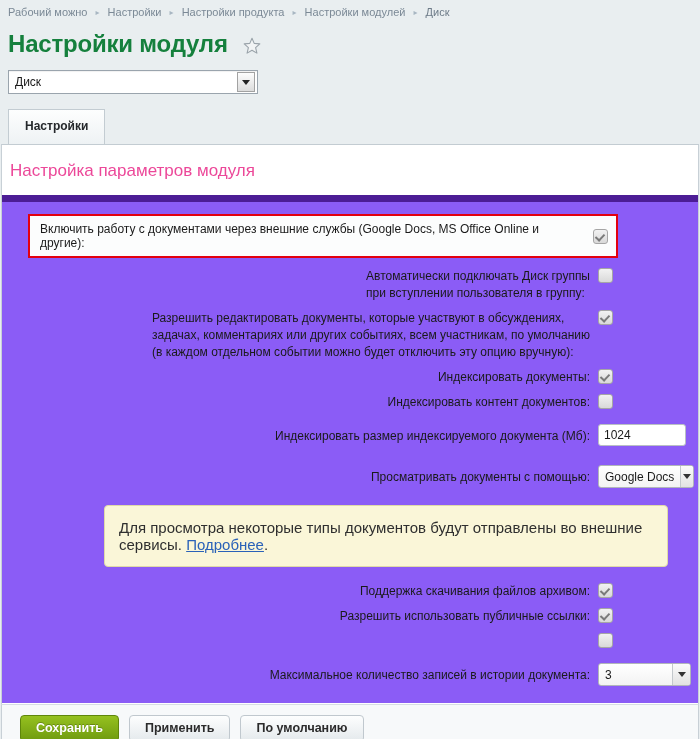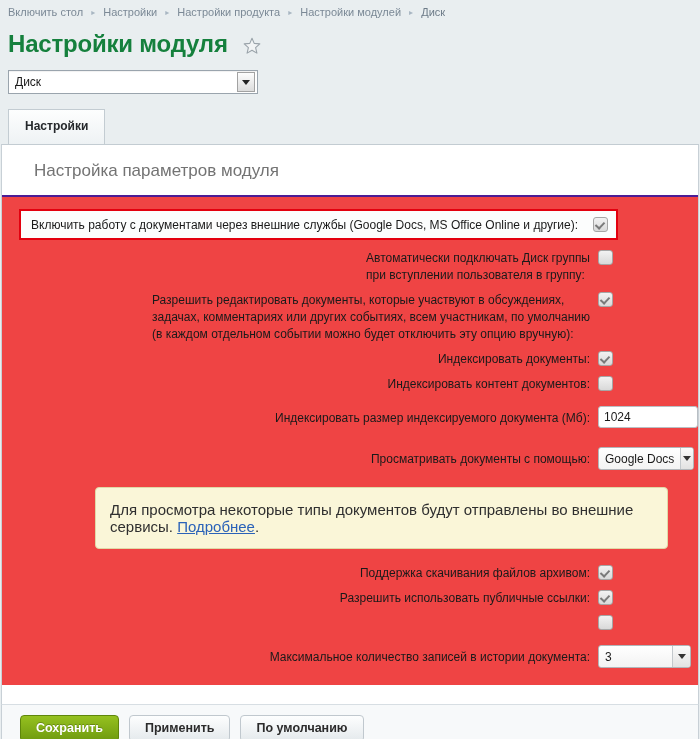--- a/index.html
+++ b/index.html
@@ -131,29 +131,29 @@
     background: #ffffff;
     border-top: 1px solid #c3ccd2;
     border-right: 1px solid #c8d0d6;
     border-left: 1px solid #c8d0d6;
     margin: 0 1px 0 1px;
     min-height: 560px;
     box-sizing: border-box;
   }
   .content-title {
     font-size: 17px;
-    color: #737373;
-    padding: 16px 0 14px 32px;
+    color: #ec4899;
+    padding: 16px 0 14px 8px;
     font-weight: normal;
   }
 
   .form-area {
-    background: #ef4444;
-    border-top: 2px solid #4c1d95;
-    padding: 10px 0 12px 3px;
+    background: #8b5cf6;
+    border-top: 7px solid #4c1d95;
+    padding: 10px 0 12px 12px;
   }
 
   
   .row {
     display: flex;
     align-items: flex-start;
     justify-content: flex-end;
     padding: 4px 0;
   }
   .row .label {
@@ -206,21 +206,21 @@
     background: #fcfdfd;
   }
   .highlight-box .label {
     font-size: 12px;
     color: #1a1a1a;
     padding-right: 8px;
   }
 
   
   .txt-input {
-    width: 100px;
+    width: 88px;
     height: 22px;
     box-sizing: border-box;
     border: 1px solid #b9bfc4;
     border-radius: 3px;
     background: #fff;
     font-size: 12px;
     color: #1a1a1a;
     padding: 0 5px;
     line-height: 20px;
     font-family: "Liberation Sans", sans-serif;
@@ -304,21 +304,21 @@
   .btn-default {
     background: linear-gradient(#fdfefe, #e4e9ec);
     border: 1px solid #c0c8ce;
     color: #2b2b2b;
   }
 </style>
 </head>
 <body>
 
 <div class="breadcrumb">
-  <a class="crumb" href="#">Включить стол</a>
+  <a class="crumb" href="#">Рабочий можно</a>
   <span class="sep">▸</span>
   <a class="crumb" href="#">Настройки</a>
   <span class="sep">▸</span>
   <a class="crumb" href="#">Настройки продукта</a>
   <span class="sep">▸</span>
   <a class="crumb" href="#">Настройки модулей</a>
   <span class="sep">▸</span>
   <a class="crumb" href="#">Диск</a>
 </div>
 

